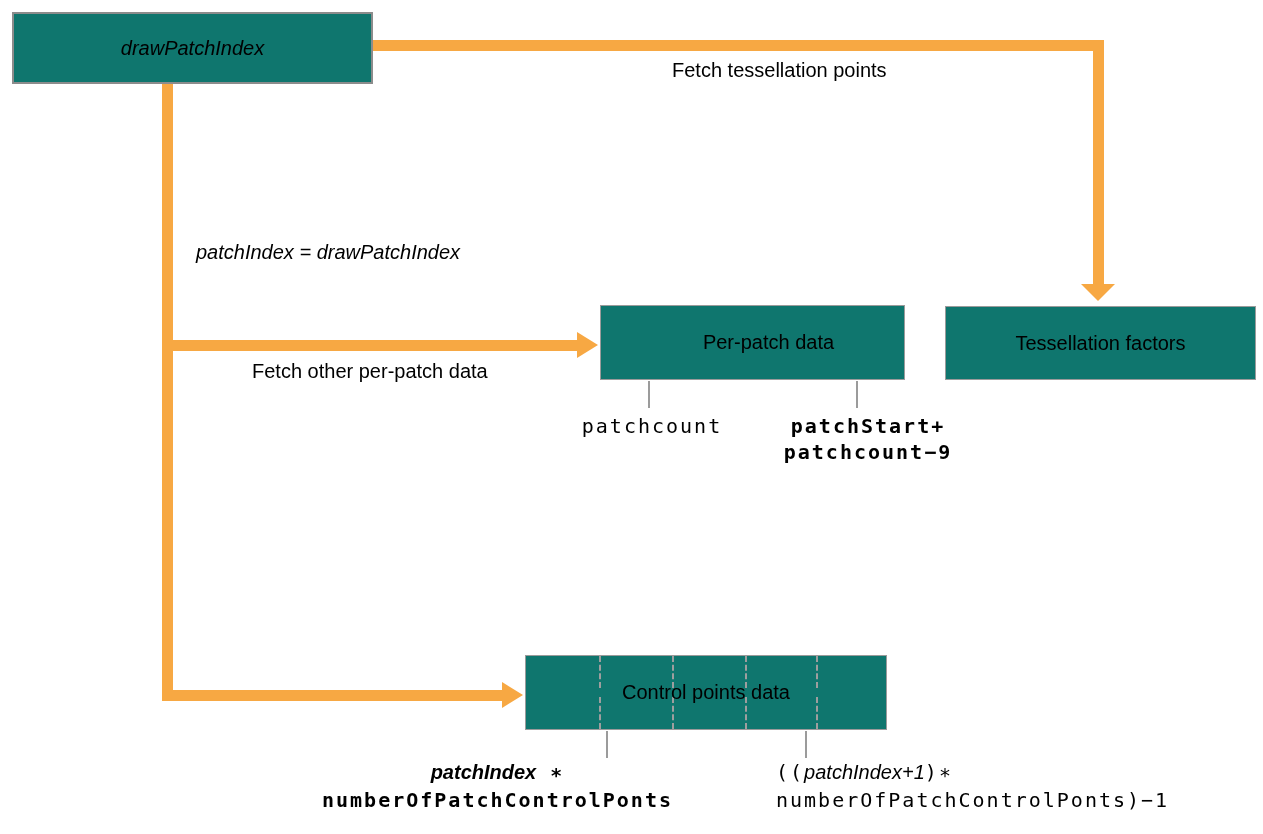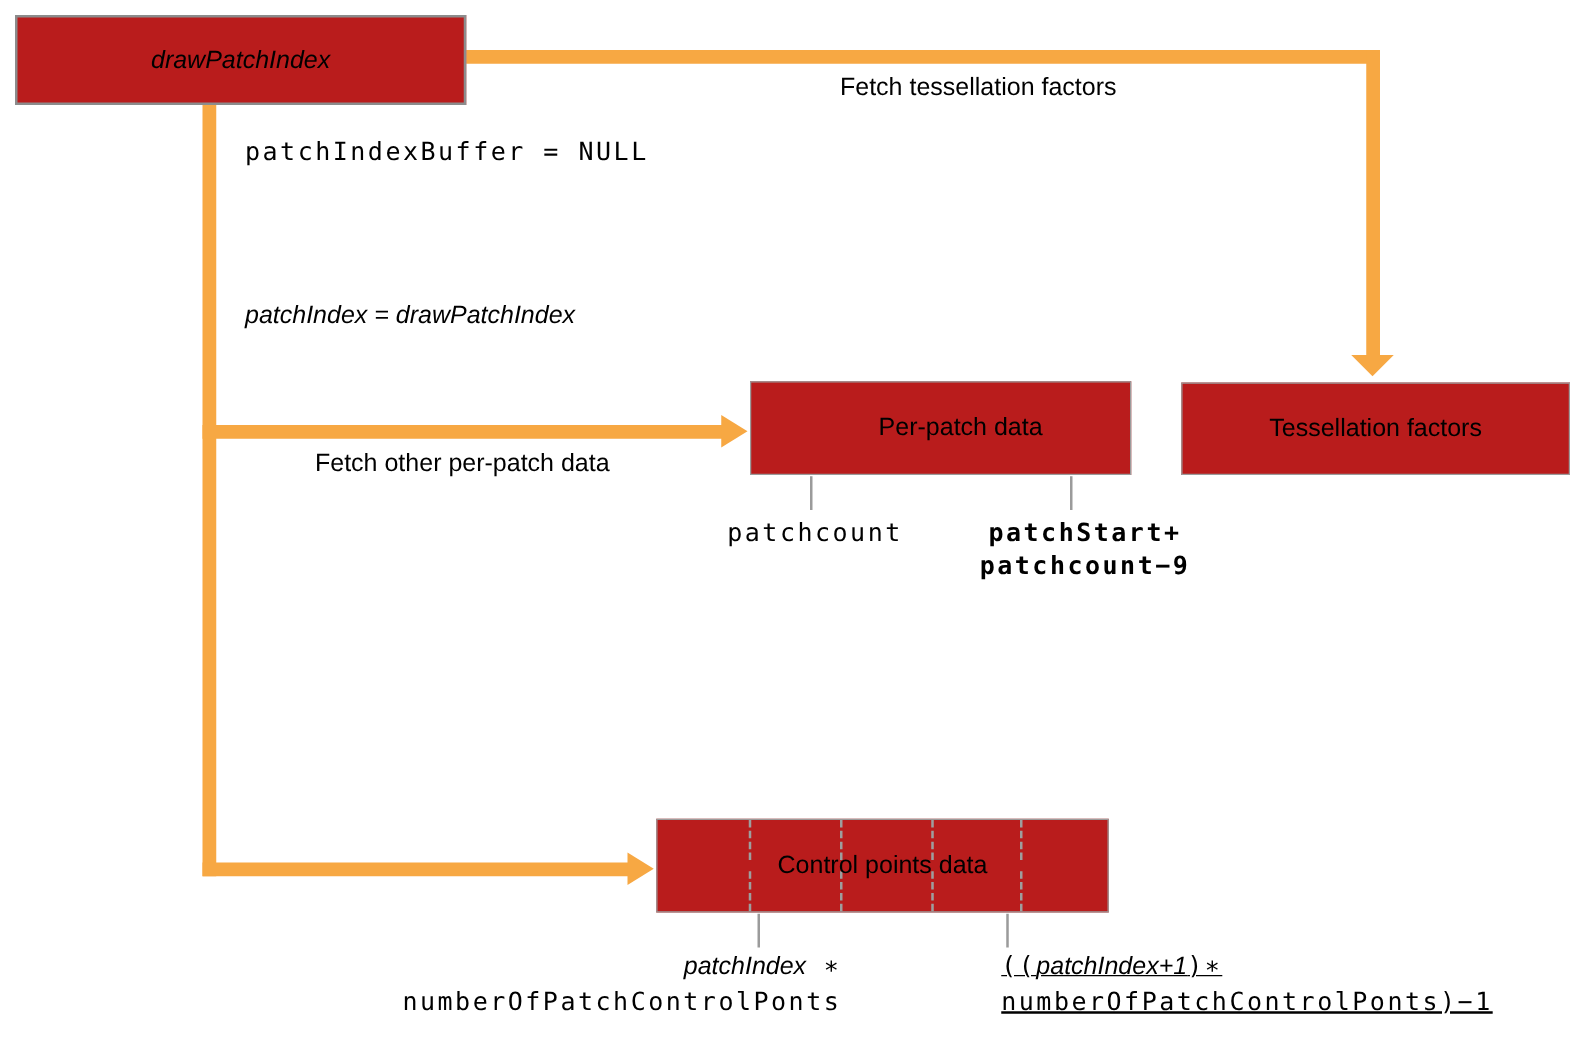--- a/index.html
+++ b/index.html
@@ -26,21 +26,21 @@
   .arrow-down {
     position: absolute; width: 0; height: 0;
     border-left: 17px solid transparent;
     border-right: 17px solid transparent;
     border-top: 17px solid #F7A843;
   }
 
   
   .box {
     position: absolute;
-    background: #b91c1c;
+    background: #0f766e;
     border: 1.5px solid #9B9B9B;
     display: flex;
     align-items: center;
     justify-content: center;
     box-sizing: border-box;
     font-size: 20px;
   }
   .box.draw { border: 2px solid #8C8C8C; }
   .box-label { position: relative; z-index: 2; text-align: center; }
   .italic { font-style: italic; }
@@ -61,21 +61,21 @@
   .txt { position: absolute; white-space: pre; line-height: 27px; }
   .sans { font-family: "Liberation Sans", sans-serif; font-size: 20px; }
   .mono {
     font-family: "DejaVu Sans Mono", "Liberation Mono", monospace;
     font-size: 20px;
     letter-spacing: 2px;
   }
   .it-seg { font-family: "Liberation Sans", sans-serif; font-style: italic; font-size: 20px; letter-spacing: 0; }
   .mono-seg { font-family: "DejaVu Sans Mono", "Liberation Mono", monospace; font-size: 20px; letter-spacing: 2px; }
   .center { text-align: center; transform: translateX(-50%); }
-  .right-align { text-align: right; }
+  .right-align { text-align: center; font-weight: bold; }
   .line { line-height: 26px; }
 </style>
 </head>
 <body>
 
 <div class="stage">
 
   <div class="edge h" style="left:373px; top:40px; width:731px;"></div>
   <div class="edge v" style="left:1093px; top:40px; height:244px;"></div>
   <div class="arrow-down" style="left:1081px; top:284px;"></div>
@@ -105,35 +105,34 @@
     <div class="divider-bottom" style="left:73px;"></div>
     <div class="divider-top" style="left:146px;"></div>
     <div class="divider-bottom" style="left:146px;"></div>
     <div class="divider-top" style="left:219px;"></div>
     <div class="divider-bottom" style="left:219px;"></div>
     <div class="divider-top" style="left:290px;"></div>
     <div class="divider-bottom" style="left:290px;"></div>
     <span class="box-label">Control points data</span>
   </div>
 
-  <div class="txt sans" style="left:672px; top:57px;">Fetch tessellation factors</div>
+  <div class="txt sans" style="left:672px; top:57px;">Fetch tessellation points</div>
 
   <div class="txt sans" style="left:252px; top:358px;">Fetch other per-patch data</div>
 
-  <div class="txt mono" style="left:196px; top:108px;">patchIndexBuffer = NULL</div>
 
   <div class="txt sans italic" style="left:196px; top:205px;margin-top:34px;">patchIndex = drawPatchIndex</div>
 
   <div class="tick" style="left:648px; top:381px;"></div>
   <div class="tick" style="left:856px; top:381px;"></div>
 
   <div class="txt mono center" style="left:652px; top:413px;">patchcount</div>
 
   <div class="txt mono center" style="left:868px; top:413px;font-weight:bold;"><div class="line">patchStart+</div><div class="line">patchcount−9</div></div>
 
   <div class="tick" style="left:606px; top:731px;"></div>
   <div class="tick" style="left:805px; top:731px;"></div>
 
   <div class="txt right-align" style="right:590px; top:759px;"><div class="line"><span class="it-seg">patchIndex</span><span class="mono-seg"> ∗</span></div><div class="line mono-seg">numberOfPatchControlPonts</div></div>
 
-  <div class="txt" style="left:801px; top:759px;text-decoration:underline;"><div class="line"><span class="mono-seg">((</span><span class="it-seg">patchIndex+1</span><span class="mono-seg">)∗</span></div><div class="line mono-seg">numberOfPatchControlPonts)−1</div></div>
+  <div class="txt" style="left:776px; top:759px;"><div class="line"><span class="mono-seg">((</span><span class="it-seg">patchIndex+1</span><span class="mono-seg">)∗</span></div><div class="line mono-seg">numberOfPatchControlPonts)−1</div></div>
 
 </div>
 
 </body></html>

